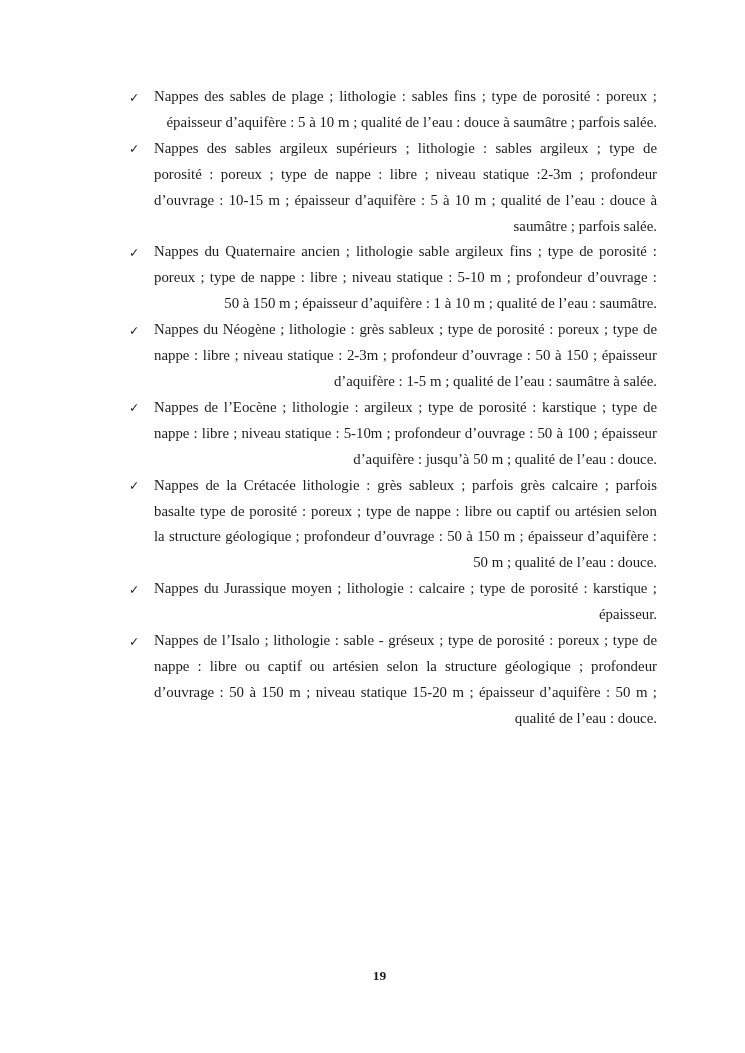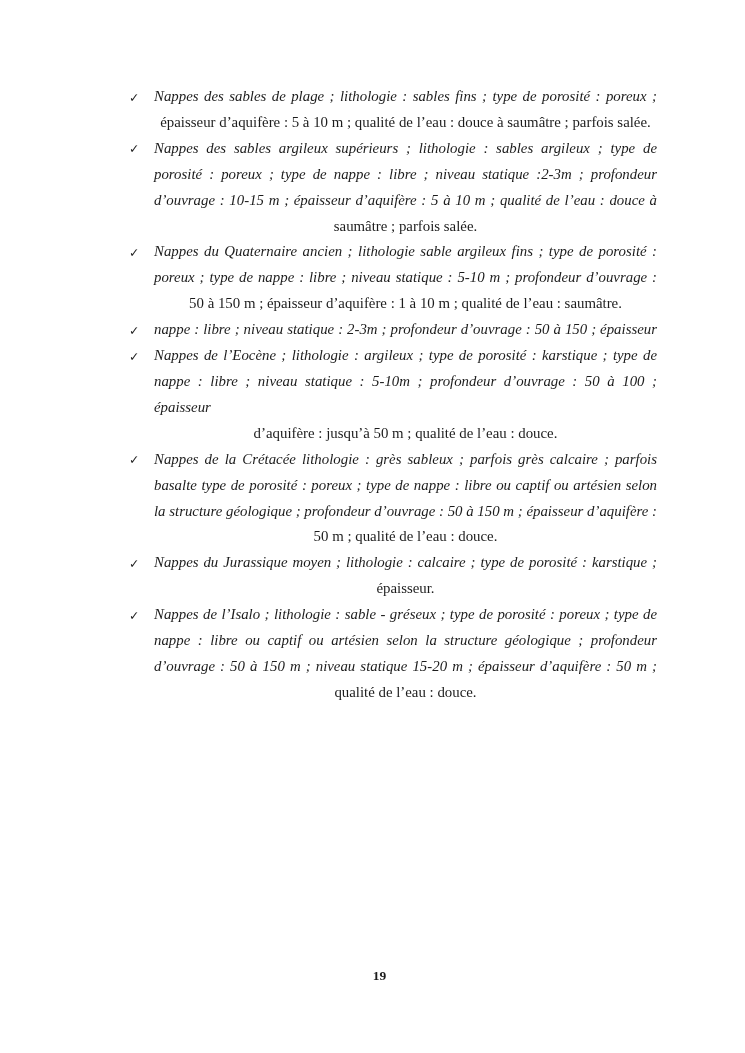--- a/index.html
+++ b/index.html
@@ -35,24 +35,23 @@
     font-size: 12.5px;
     line-height: 25.9px;
     color: #1c1c1c;
   }
   .line {
     min-height: 25.9px;
   }
   .line.jl {
     text-align: justify;
     text-align-last: justify;
-    font-style: italic;
   }
   .line.last {
-    text-align: center;
+    text-align: right;
   }
   .footer {
     position: absolute;
     top: 968px;
     left: 0;
     width: 745px;
     text-align: center;
     transform: translateX(7px);
     font-size: 13.5px;
     font-weight: bold;
@@ -80,21 +79,23 @@
 
   <div class="item">
     <span class="check">✓</span>
   <div class="line jl">Nappes du Quaternaire ancien ; lithologie sable argileux fins ; type de porosité :</div>
         <div class="line jl">poreux ; type de nappe : libre ; niveau statique : 5-10 m ; profondeur d’ouvrage :</div>
         <div class="line last">50 à 150 m ; épaisseur d’aquifère : 1 à 10 m ; qualité de l’eau : saumâtre.</div>
       </div>
 
   <div class="item">
     <span class="check">✓</span>
+  <div class="line jl">Nappes du Néogène ; lithologie : grès sableux ; type de porosité : poreux ; type de</div>
         <div class="line jl">nappe : libre ; niveau statique : 2-3m ; profondeur d’ouvrage : 50 à 150 ; épaisseur</div>
+        <div class="line last">d’aquifère : 1-5 m ; qualité de l’eau : saumâtre à salée.</div>
       </div>
 
   <div class="item">
     <span class="check">✓</span>
   <div class="line jl">Nappes de l’Eocène ; lithologie : argileux ; type de porosité : karstique ; type de</div>
         <div class="line jl">nappe : libre ; niveau statique : 5-10m ; profondeur d’ouvrage : 50 à 100 ; épaisseur</div>
         <div class="line last">d’aquifère : jusqu’à 50 m ; qualité de l’eau : douce.</div>
       </div>
 
   <div class="item">

